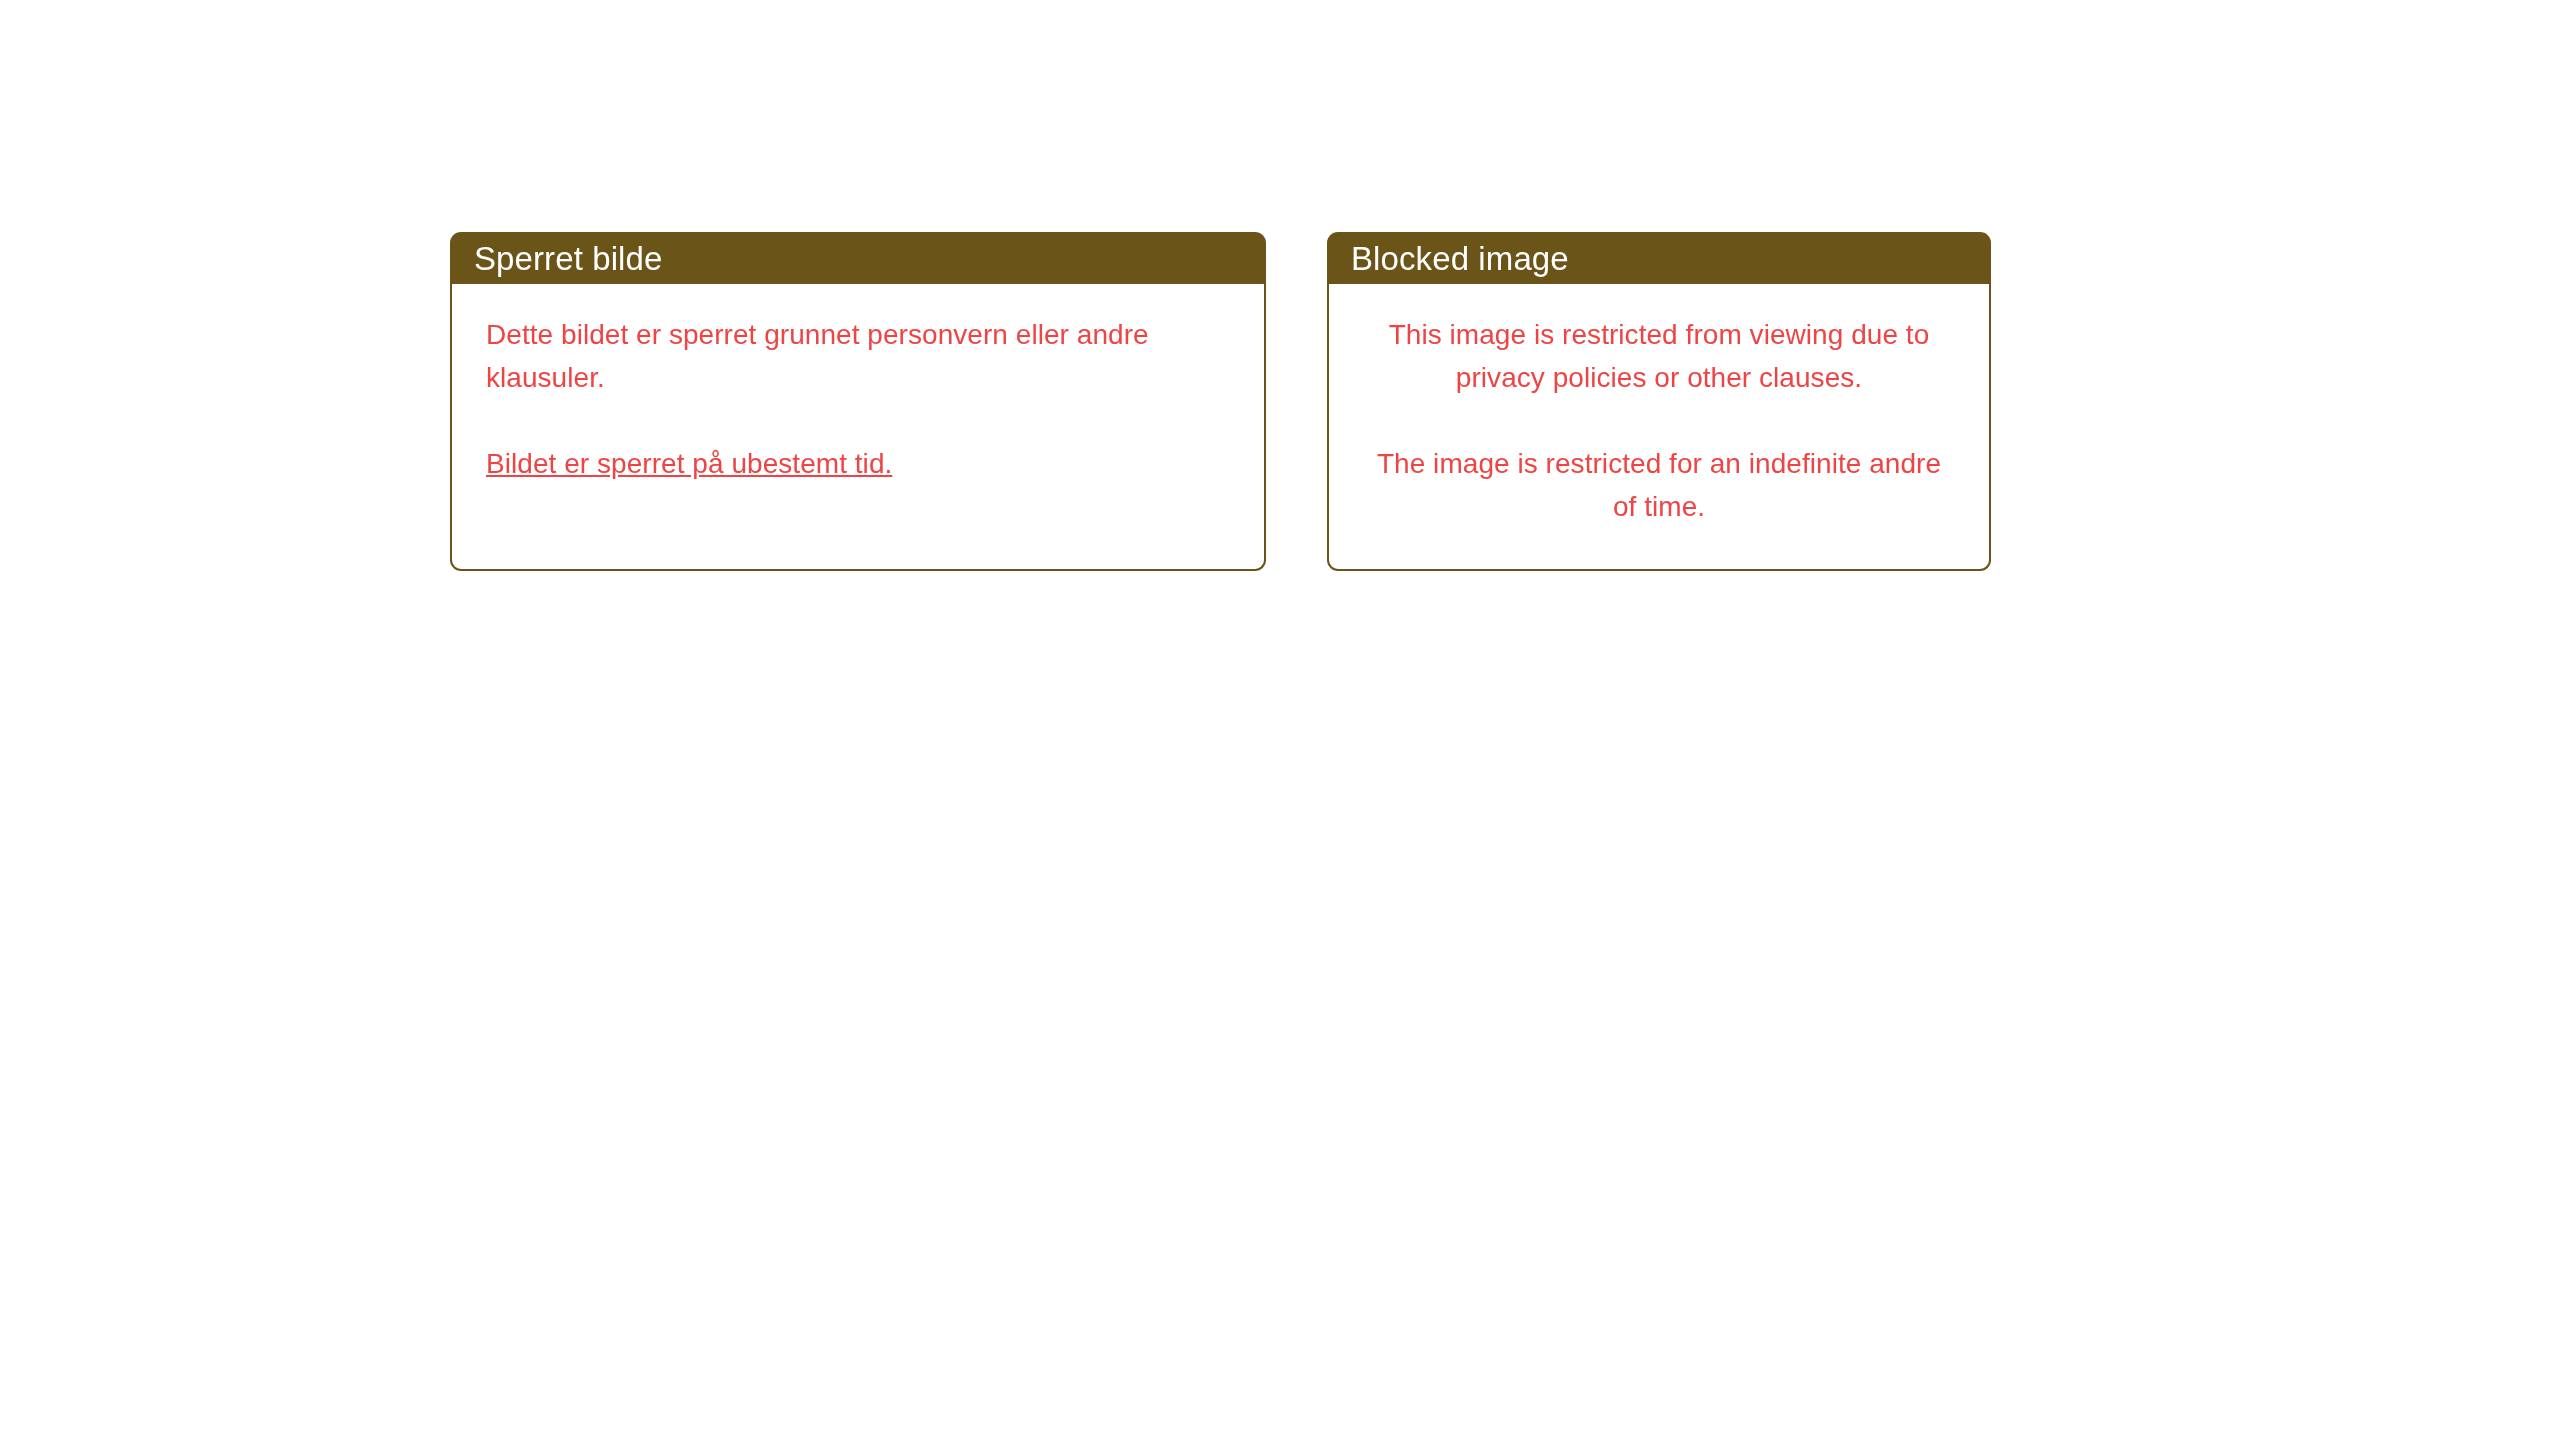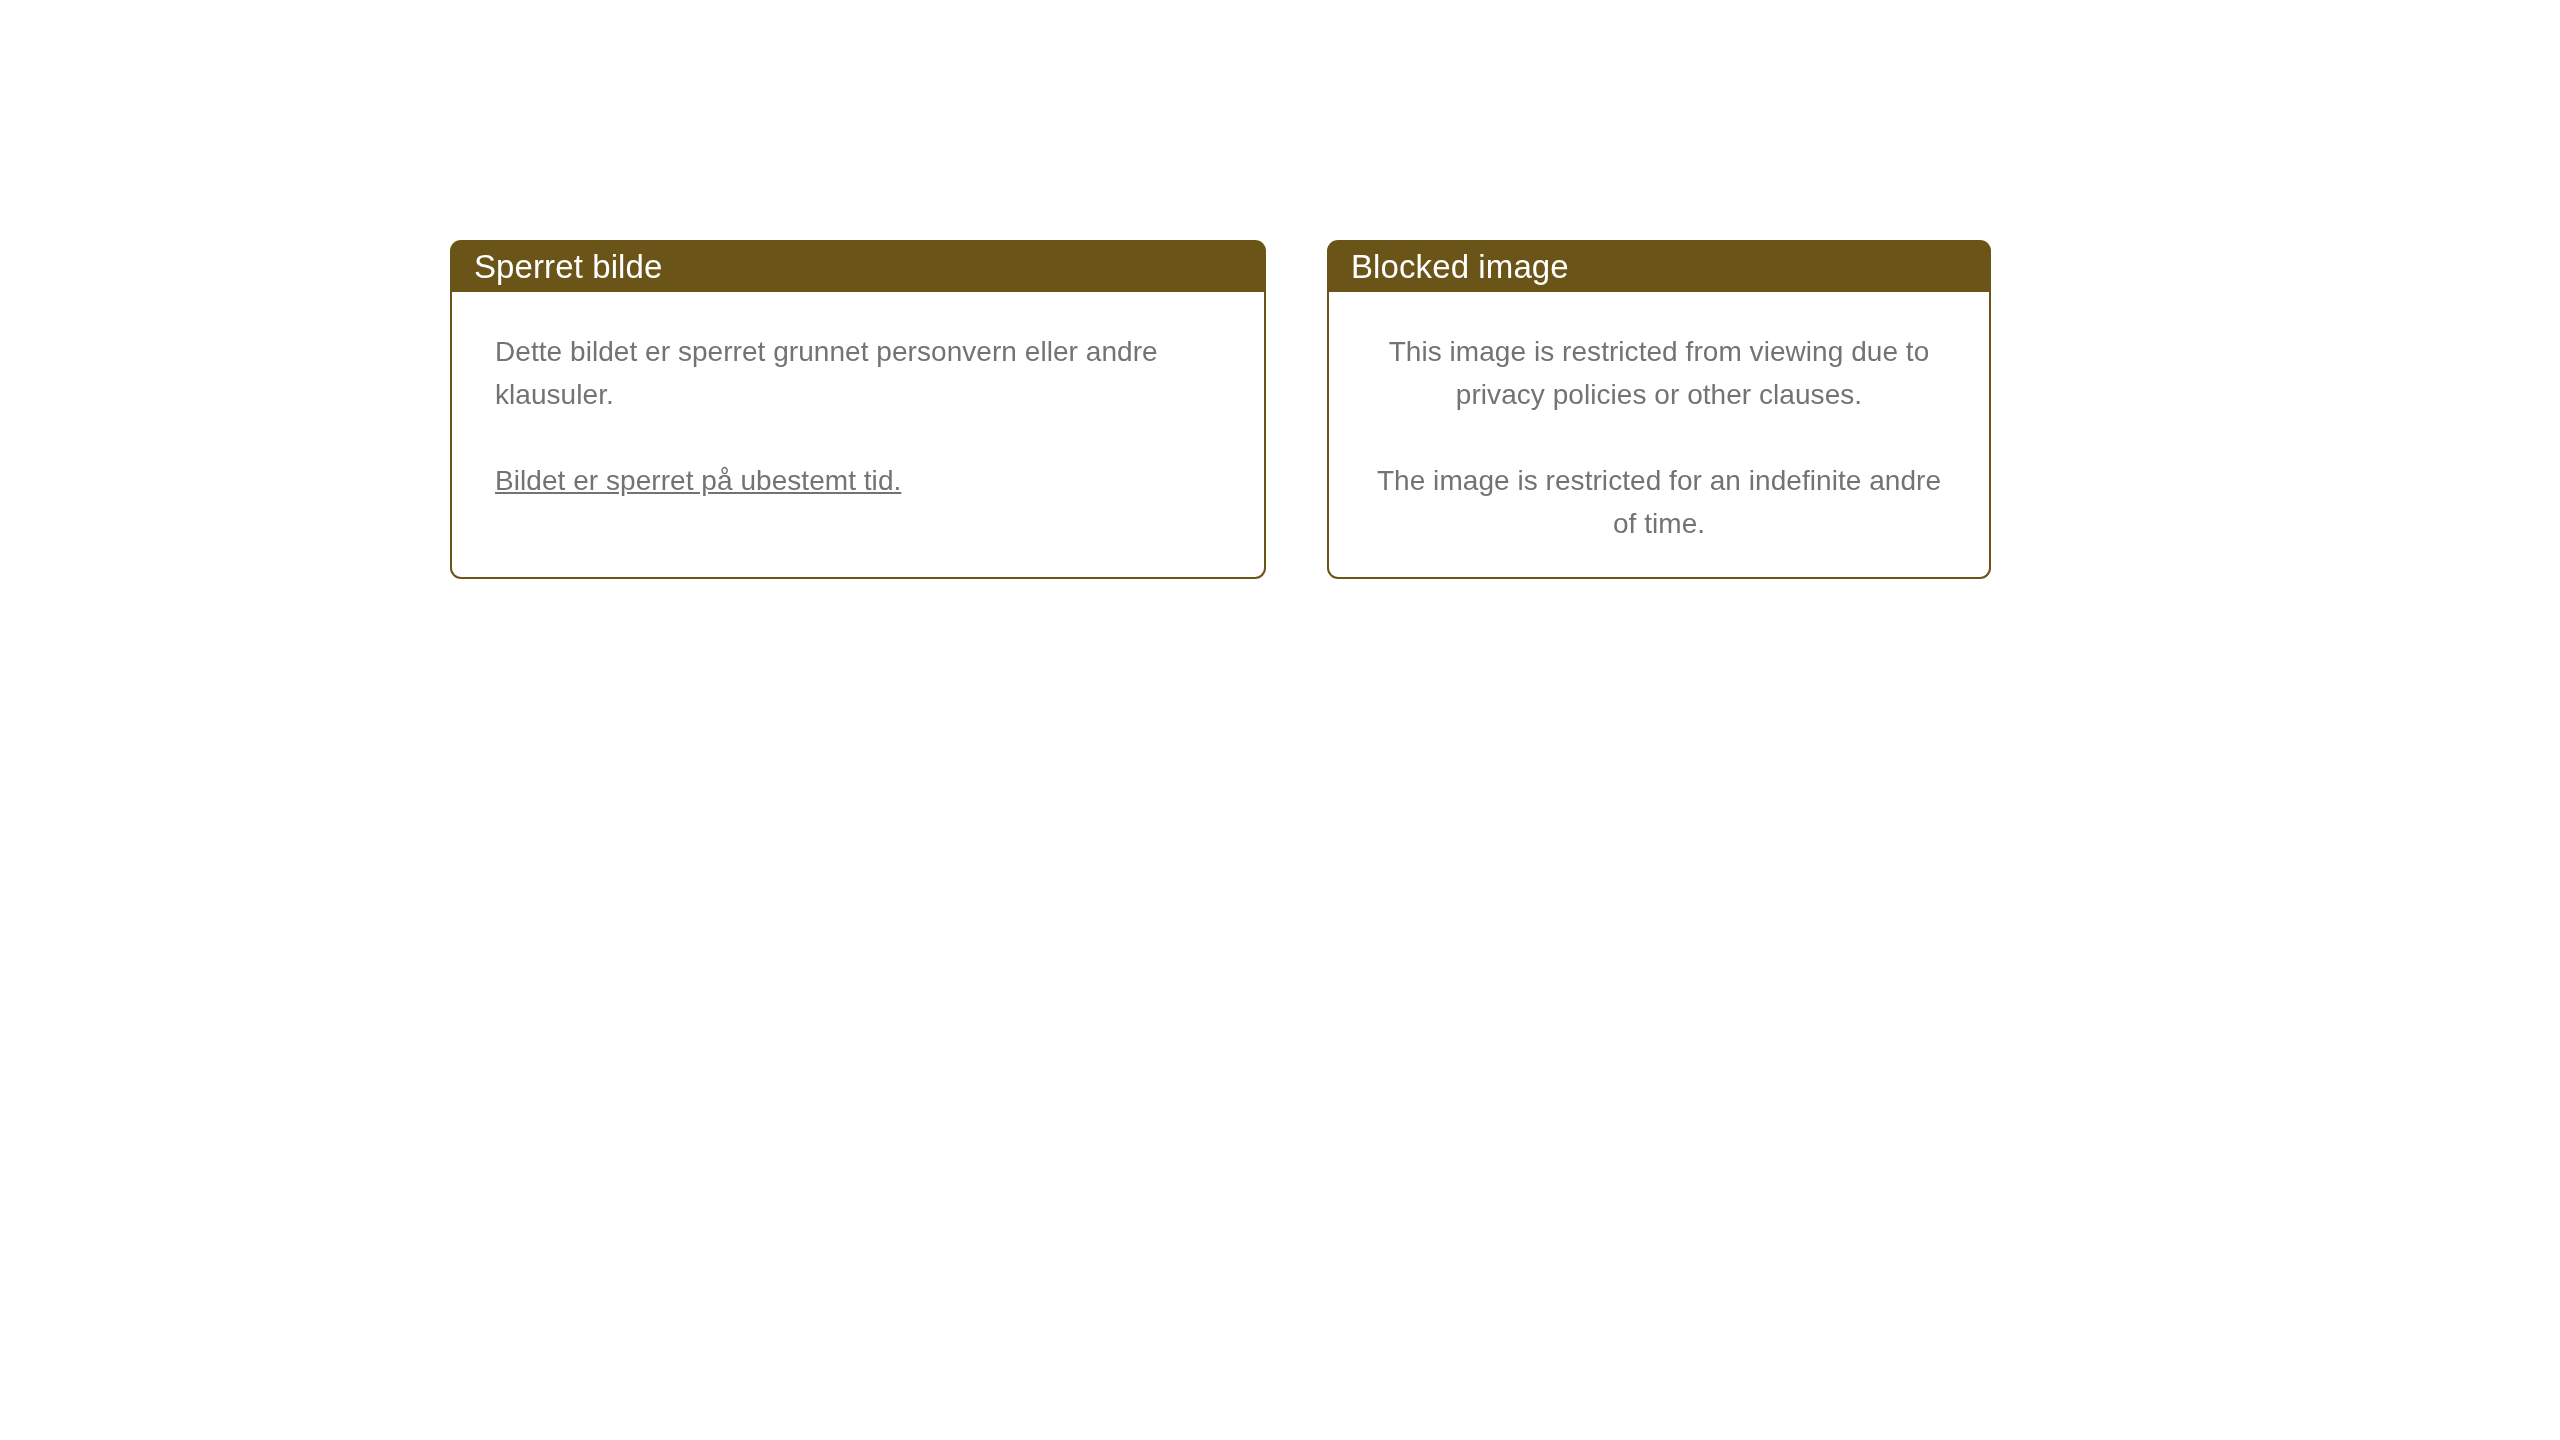--- a/index.html
+++ b/index.html
@@ -17,21 +17,21 @@
 
   .page {
     position: relative;
     width: 2560px;
     height: 1440px;
   }
 
   .cards-row {
     position: absolute;
     left: 450px;
-    top: 240px;
+    top: 232px;
     display: flex;
     flex-direction: row;
     align-items: flex-start;
     gap: 61px;
   }
 
   .notice-card {
     position: relative;
     box-sizing: border-box;
     background: #ffffff;
@@ -76,22 +76,22 @@
     border-radius: 0 0 11px 11px;
     padding: 22px 26px 30px 26px;
     position: relative;
     margin-top: -1px;
   }
 
   .notice-card.left  .card-body { height: 288px; }
   .notice-card.right .card-body { height: 288px; text-align: center; }
 
   .card-paragraph {
-    margin: 17px;
-    color: #737373;
+    margin: 8px;
+    color: #ef4444;
     font-size: 28px;
     line-height: 43px;
     font-weight: 400;
     font-family: "Liberation Sans", sans-serif;
     letter-spacing: 0.05px;
   }
 
   .card-paragraph + .card-paragraph {
     margin-top: 43px;
   }

